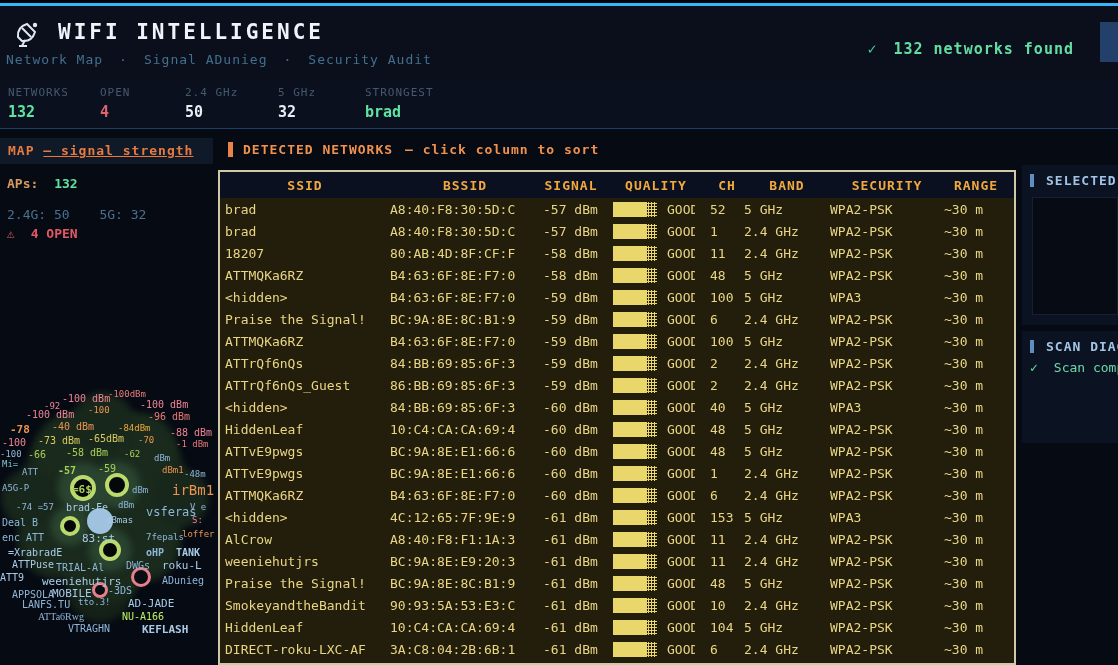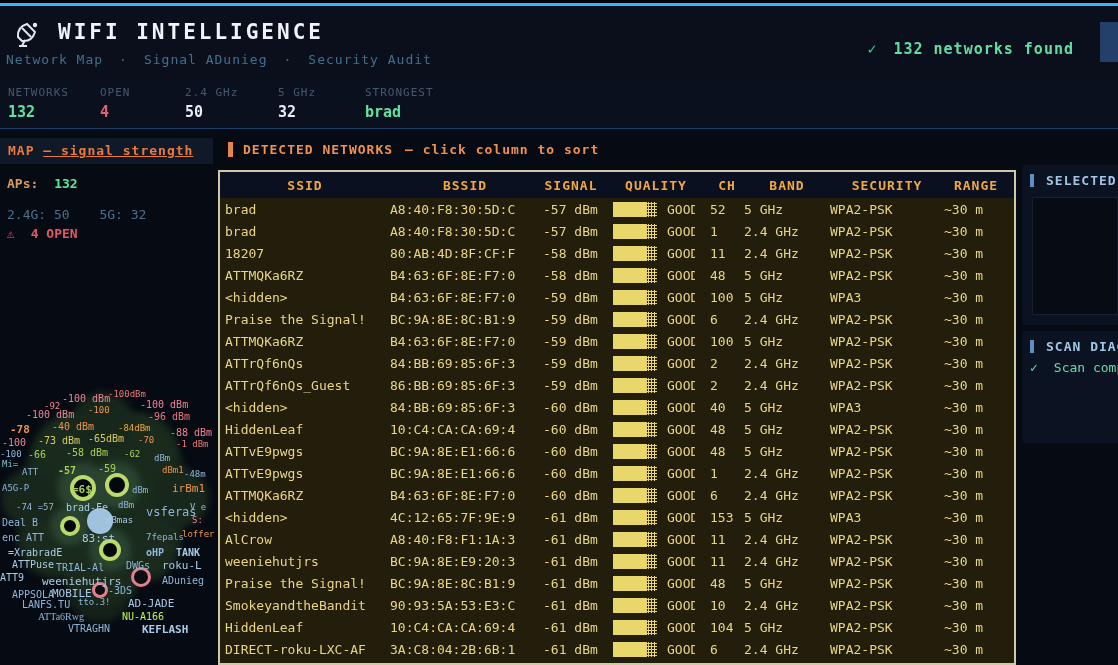--- a/index.html
+++ b/index.html
@@ -189,21 +189,21 @@
     <span class="mlabel" style="left: 154px; top: 66px; font-size: 9px; color: rgb(143, 182, 217);">dBm</span>
     <span class="mlabel" style="left: 2px; top: 72px; font-size: 9px; color: rgb(127, 195, 207);">Mi=</span>
     <span class="mlabel" style="left: 22px; top: 80px; font-size: 9px; color: rgb(143, 182, 217);">ATT</span>
     <span class="mlabel" style="left: 58px; top: 78px; font-size: 10px; color: rgb(167, 207, 88); font-weight: bold;">-57</span>
     <span class="mlabel" style="left: 98px; top: 76px; font-size: 10px; color: rgb(167, 207, 88);">-59</span>
     <span class="mlabel" style="left: 162px; top: 78px; font-size: 9px; color: rgb(235, 148, 81);">dBm1</span>
     <span class="mlabel" style="left: 184px; top: 82px; font-size: 9px; color: rgb(143, 182, 217);">-48m</span>
     <span class="mlabel" style="left: 2px; top: 96px; font-size: 9px; color: rgb(143, 182, 217);">A5G-P</span>
     <span class="mlabel" style="left: 72px; top: 96px; font-size: 11px; color: rgb(167, 207, 88); font-weight: bold;">=6$</span>
     <span class="mlabel" style="left: 132px; top: 98px; font-size: 9px; color: rgb(143, 182, 217);">dBm</span>
-    <span class="mlabel" style="left: 172px; top: 95px; font-size: 11px; color: rgb(235, 148, 81);">irBm1</span>
+    <span class="mlabel" style="left: 172px; top: 95px; font-size: 14px; color: rgb(235, 148, 81);">irBm1</span>
     <span class="mlabel" style="left: 16px; top: 115px; font-size: 9px; color: rgb(143, 182, 217);">-74 =57</span>
     <span class="mlabel" style="left: 66px; top: 115px; font-size: 10px; color: rgb(169, 203, 232);">brad-Fe</span>
     <span class="mlabel" style="left: 118px; top: 113px; font-size: 9px; color: rgb(143, 182, 217);">dBm</span>
     <span class="mlabel" style="left: 190px; top: 115px; font-size: 9px; color: rgb(143, 182, 217);">V e</span>
     <span class="mlabel" style="left: 2px; top: 130px; font-size: 10px; color: rgb(143, 182, 217);">Deal B</span>
     <span class="mlabel" style="left: 106px; top: 128px; font-size: 9px; color: rgb(169, 203, 232);">dBmas</span>
     <span class="mlabel" style="left: 146px; top: 118px; font-size: 12px; color: rgb(143, 182, 217);">vsferas</span>
     <span class="mlabel" style="left: 192px; top: 128px; font-size: 9px; color: rgb(239, 132, 148);">S:</span>
     <span class="mlabel" style="left: 2px; top: 145px; font-size: 10px; color: rgb(143, 182, 217);">enc ATT</span>
     <span class="mlabel" style="left: 82px; top: 145px; font-size: 11px; color: rgb(169, 203, 232);">83:st</span>

